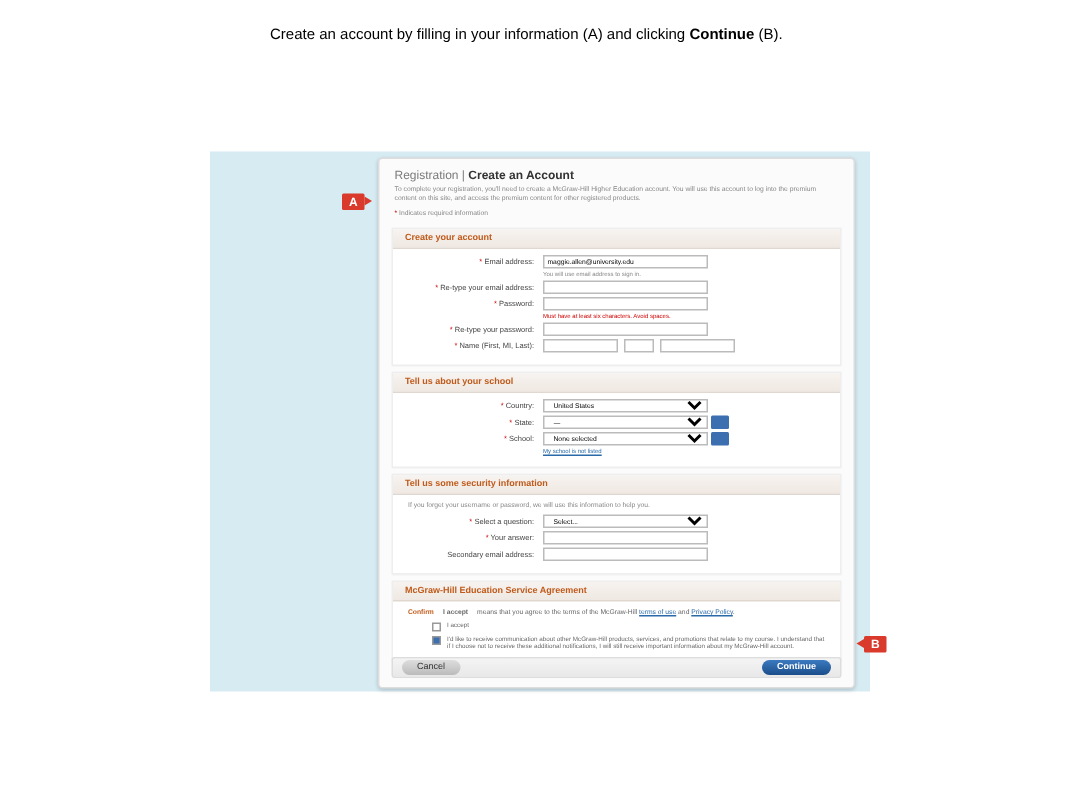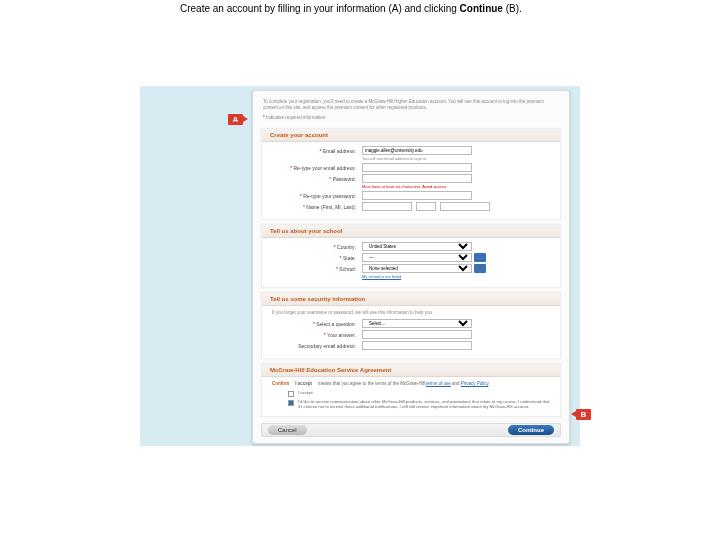--- a/index.html
+++ b/index.html
@@ -1,17 +1,17 @@
 <!DOCTYPE html>
 <html><head>
 <meta charset="utf-8">
 <style>
   * { box-sizing: border-box; margin: 0; padding: 0; }
   body { font-family: Arial, Helvetica, sans-serif; background: #fff; width: 720px; height: 540px; overflow: hidden; }
-  .instruction { font-size: 10px; color: #000; padding: 3px 0 0 180px; }
+  .instruction { font-size: 10px; color: #000; padding: 18px 0 0 180px; }
   .instruction .bold { font-weight: bold; }
   .panel-container { position: relative; margin: 72px auto 0 auto; width: 440px; height: 360px; background: #d7ebf3; }
   .form-window { position: absolute; left: 112px; top: 4px; width: 318px; height: 354px; background: #fbfbfb; border: 1px solid #ddd; border-radius: 3px; box-shadow: 0 1px 3px rgba(0,0,0,0.2); font-size: 5px; color: #333; }
   .form-header { padding: 6px 10px 4px 10px; }
   .form-title { font-size: 8px; color: #7a7a7a; }
   .form-title .strong { color: #333; font-weight: bold; }
   .form-sub { font-size: 4.5px; color: #888; margin-top: 2px; line-height: 1.3; }
   .required-note { font-size: 4.5px; color: #888; margin-top: 4px; }
   .required-note::before { content: "* "; color: #c00; }
   .section { margin: 4px 8px 0 8px; border: 1px solid #eee; border-radius: 0; background: #fff; box-shadow: 0 0 1px rgba(0,0,0,0.1); }
@@ -59,20 +59,23 @@
   <span>Create an account by filling in your information (A) and clicking </span><span class="bold">Continue</span><span> (B).</span>
 </div>
 
 <div class="panel-container">
   <div class="callout callout-a">A</div>
   <div class="callout callout-b">B</div>
 
   <div class="form-window">
 
     <div class="form-header">
+      <div class="form-title">
+        <span>Registration</span><span> | </span><span class="strong">Create an Account</span>
+      </div>
       <div class="form-sub">To complete your registration, you'll need to create a McGraw-Hill Higher Education account. You will use this account to log into the premium content on this site, and access the premium content for other registered products.</div>
       <div class="required-note">Indicates required information</div>
     </div>
 
     <div class="section">
       <div class="section-head">Create your account</div>
       <div class="section-body">
         <div class="field-row">
           <div class="field-label">Email address:</div>
           <div class="field-input">

